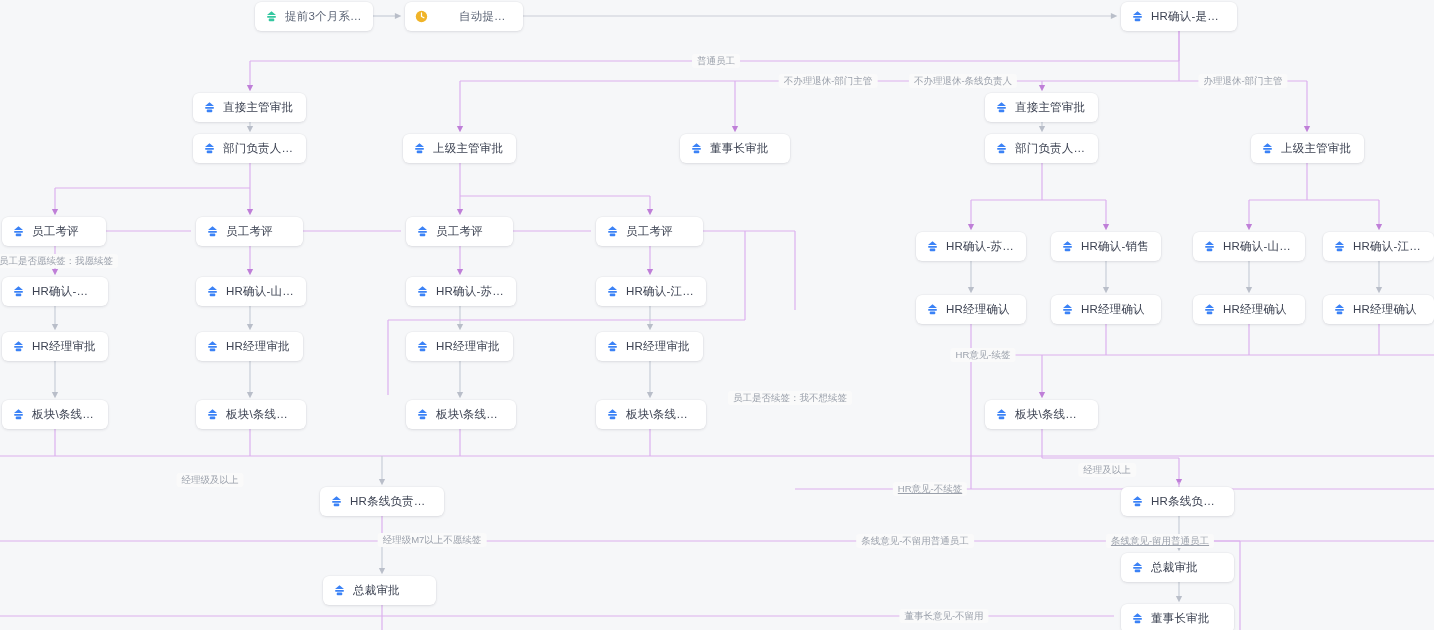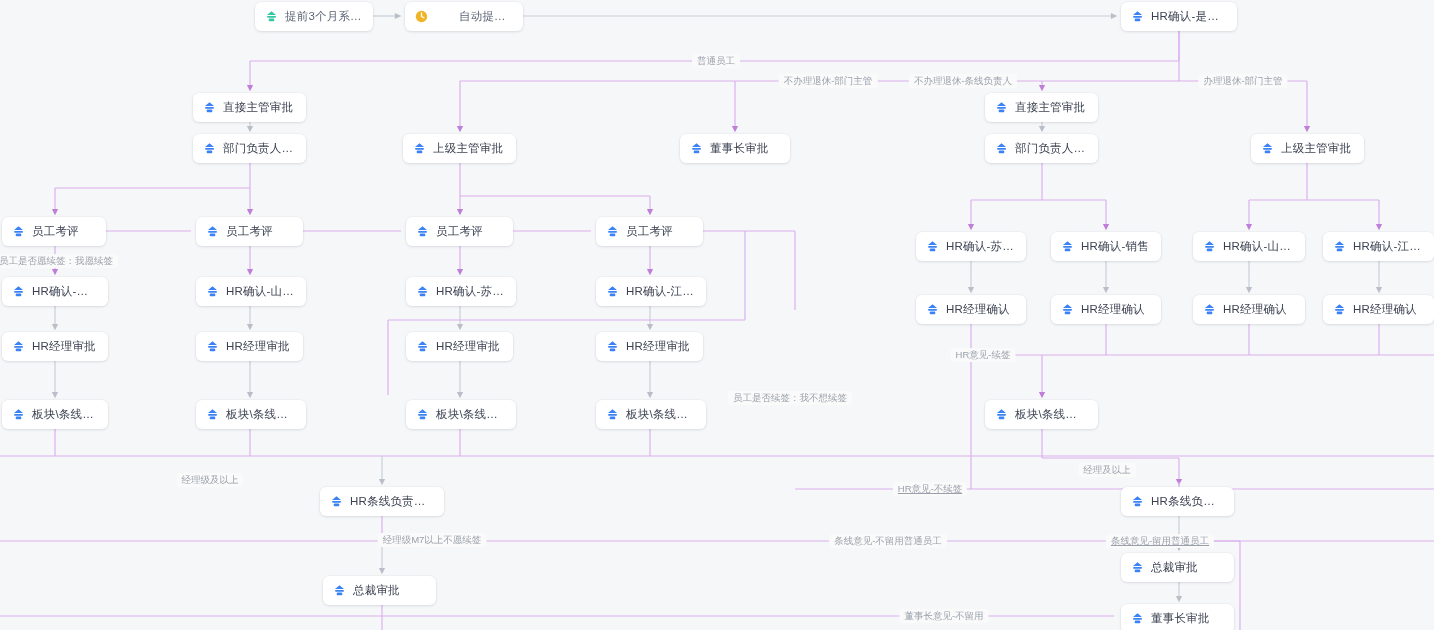--- a/index.html
+++ b/index.html
@@ -500,18 +500,18 @@
       <div class="elabel" style="left: 792px; top: 81px; margin-left: 36px;">不办理退休-部门主管</div>
       <div class="elabel" style="left: 963px; top: 81px;">不办理退休-条线负责人</div>
       <div class="elabel" style="left: 1243px; top: 81px;">办理退休-部门主管</div>
       <div class="elabel" style="left: 56px; top: 261px;">员工是否愿续签：我愿续签</div>
       <div class="elabel" style="left: 983px; top: 355px;">HR意见-续签</div>
       <div class="elabel" style="left: 790px; top: 398px;">员工是否续签：我不想续签</div>
       <div class="elabel" style="left: 210px; top: 452px; margin-top: 28px;">经理级及以上</div>
       <div class="elabel" style="left: 1107px; top: 470px; text-align: center;">经理及以上</div>
       <div class="elabel" style="left: 930px; top: 489px; text-decoration: underline;">HR意见-不续签</div>
       <div class="elabel" style="left: 432px; top: 540px;">经理级M7以上不愿续签</div>
-      <div class="elabel" style="left: 888px; top: 541px;">条线意见-不留用普通员工</div>
+      <div class="elabel" style="left: 915px; top: 541px;">条线意见-不留用普通员工</div>
       <div class="elabel" style="left: 1160px; top: 541px; text-decoration: underline;">条线意见-留用普通员工</div>
       <div class="elabel" style="left: 944px; top: 616px;">董事长意见-不留用</div>
     </div>
 
 </div>
 
 </body></html>

